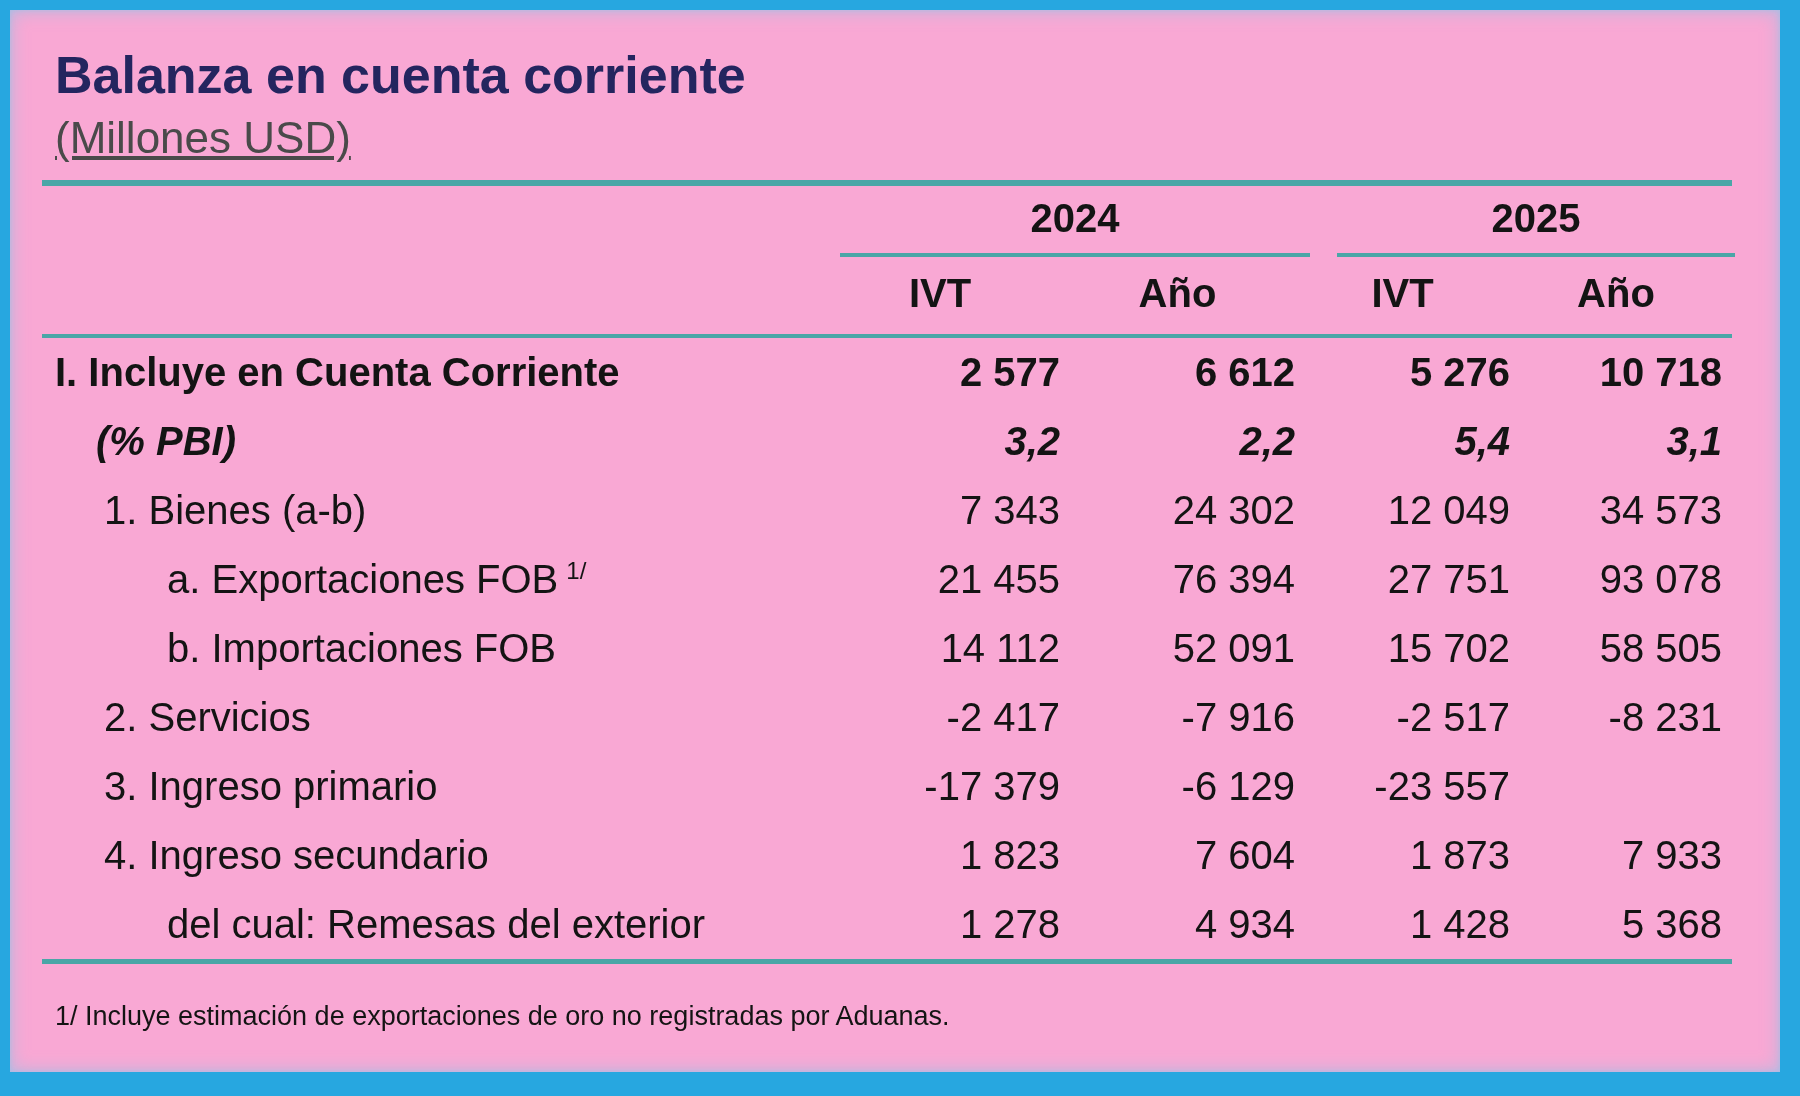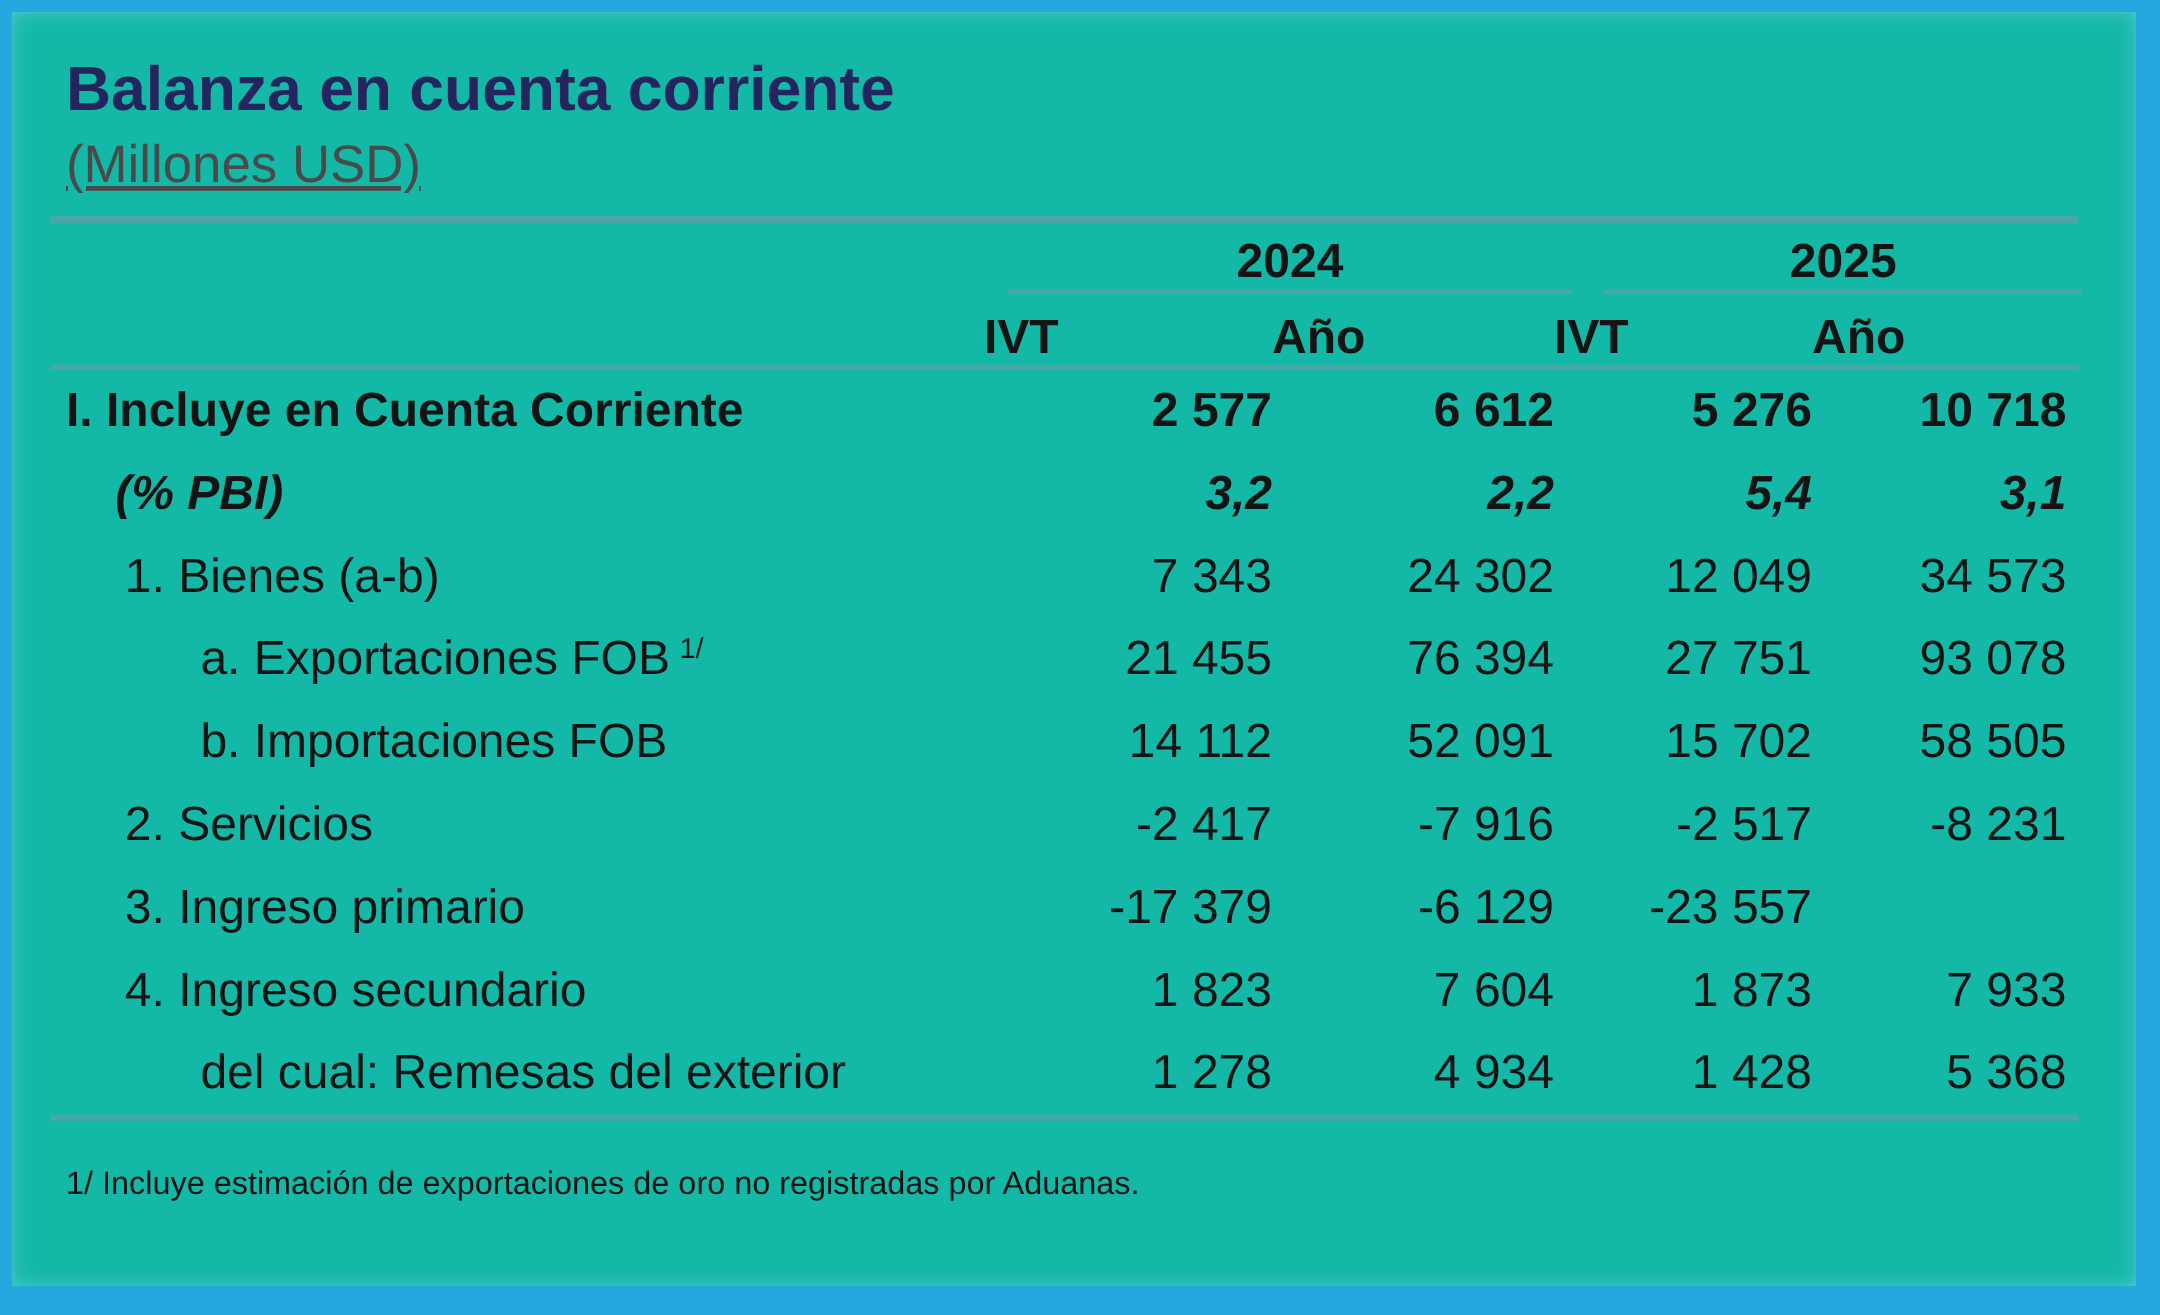--- a/index.html
+++ b/index.html
@@ -5,21 +5,21 @@
   html, body {
     margin: 0;
     padding: 0;
     background: #ffffff;
     font-family: "Liberation Sans", "DejaVu Sans", sans-serif;
   }
   .page {
     position: relative;
     width: 1800px;
     height: 1096px;
-    background: #14b8a6;
+    background: #f9a8d4;
     overflow: hidden;
   }
   
   .frame {
     position: absolute;
     inset: 0;
     border-style: solid;
     border-color: #27a7e0;
     border-width: 10px 20px 24px 10px;
     box-shadow: inset 0 0 18px rgba(110, 205, 240, 0.55),
@@ -62,34 +62,35 @@
   }
   .year-row {
     margin-top: 10px;
     align-items: end;
   }
   .year-cell {
     text-align: center;
     font-weight: bold;
     font-size: 40px;
     color: #141414;
+    padding-bottom: 12px;
     border-bottom: 4px solid #4aa6a7;
   }
   .year-2024 { grid-column: 2 / span 2; margin-left: 20px; margin-right: -15px; }
   .year-2025 { grid-column: 4 / span 2; margin-left: 42px; margin-right: -13px; }
   .sub-row {
     align-items: end;
   }
   .sub-cell {
-    text-align: left;
+    text-align: center;
     font-weight: bold;
     font-size: 40px;
     color: #141414;
     padding-top: 14px;
-    padding-bottom: 0;
+    padding-bottom: 18px;
   }
   .line-top    { height: 4px; background: #4aa6a7; }
   .line-bottom { height: 5px; background: #4aa6a7; }
   
   .row {
     height: 69px;
     align-items: center;
     font-size: 40px;
     color: #141414;
   }

